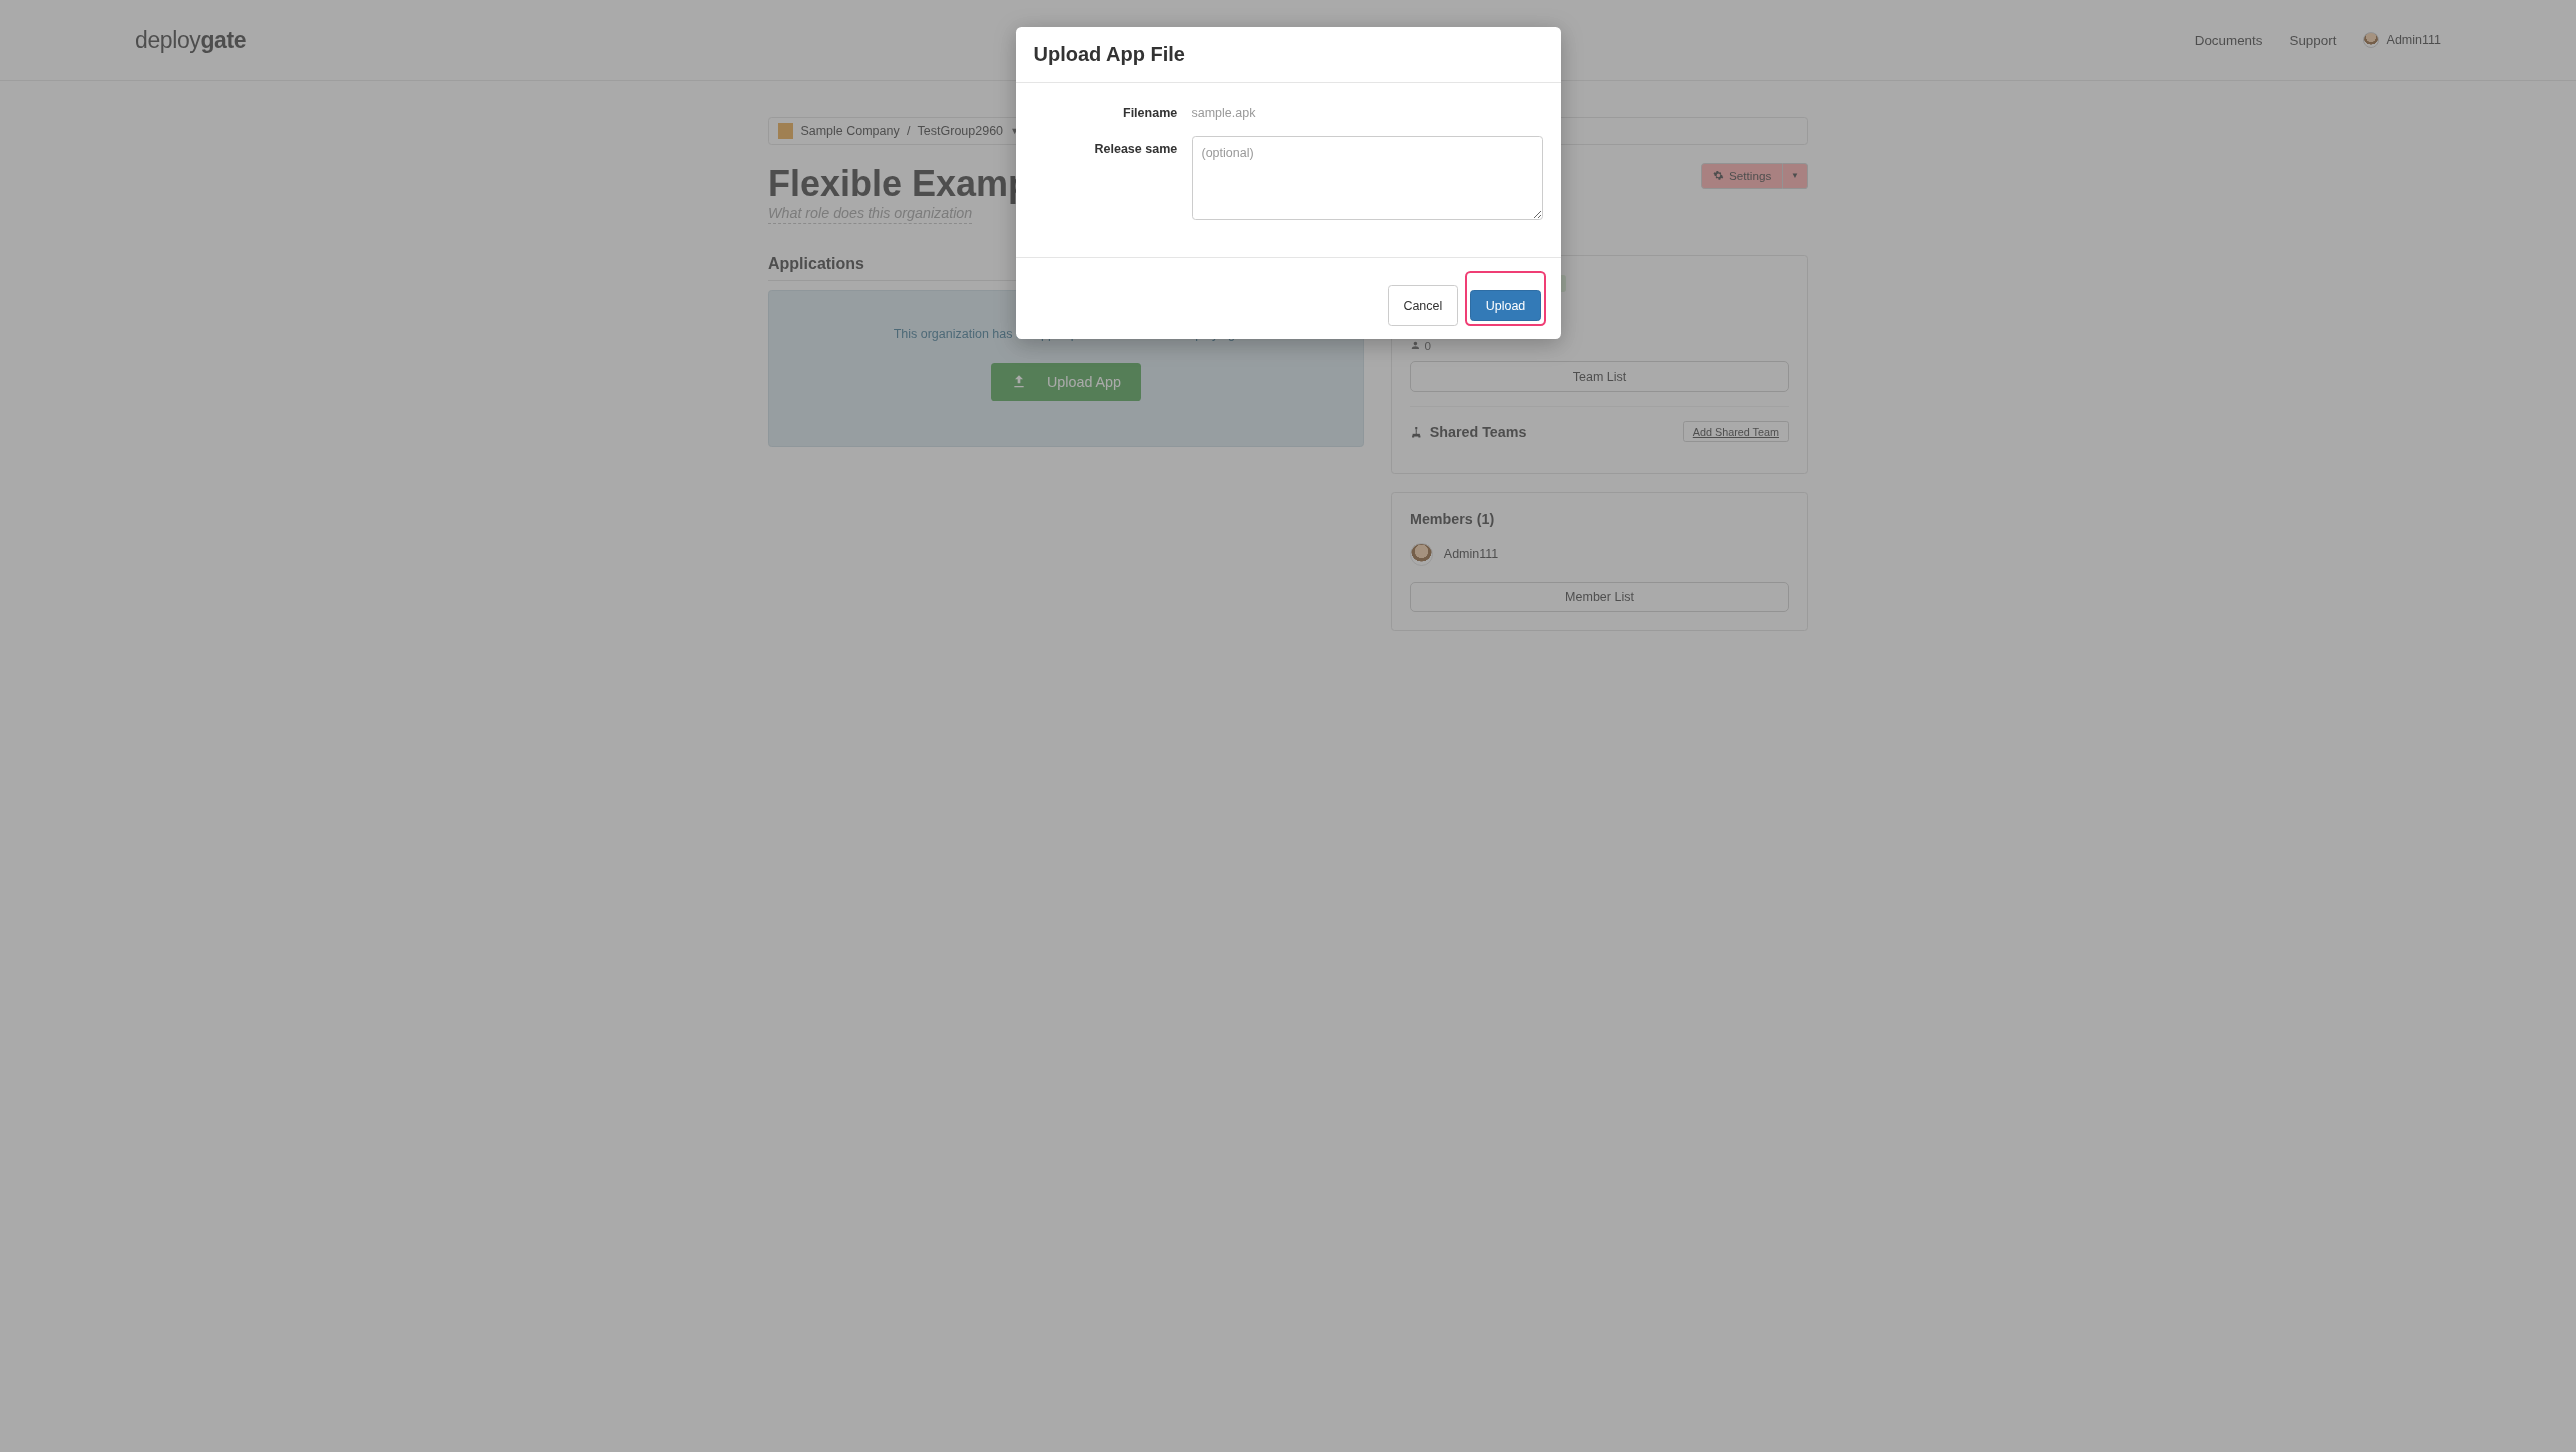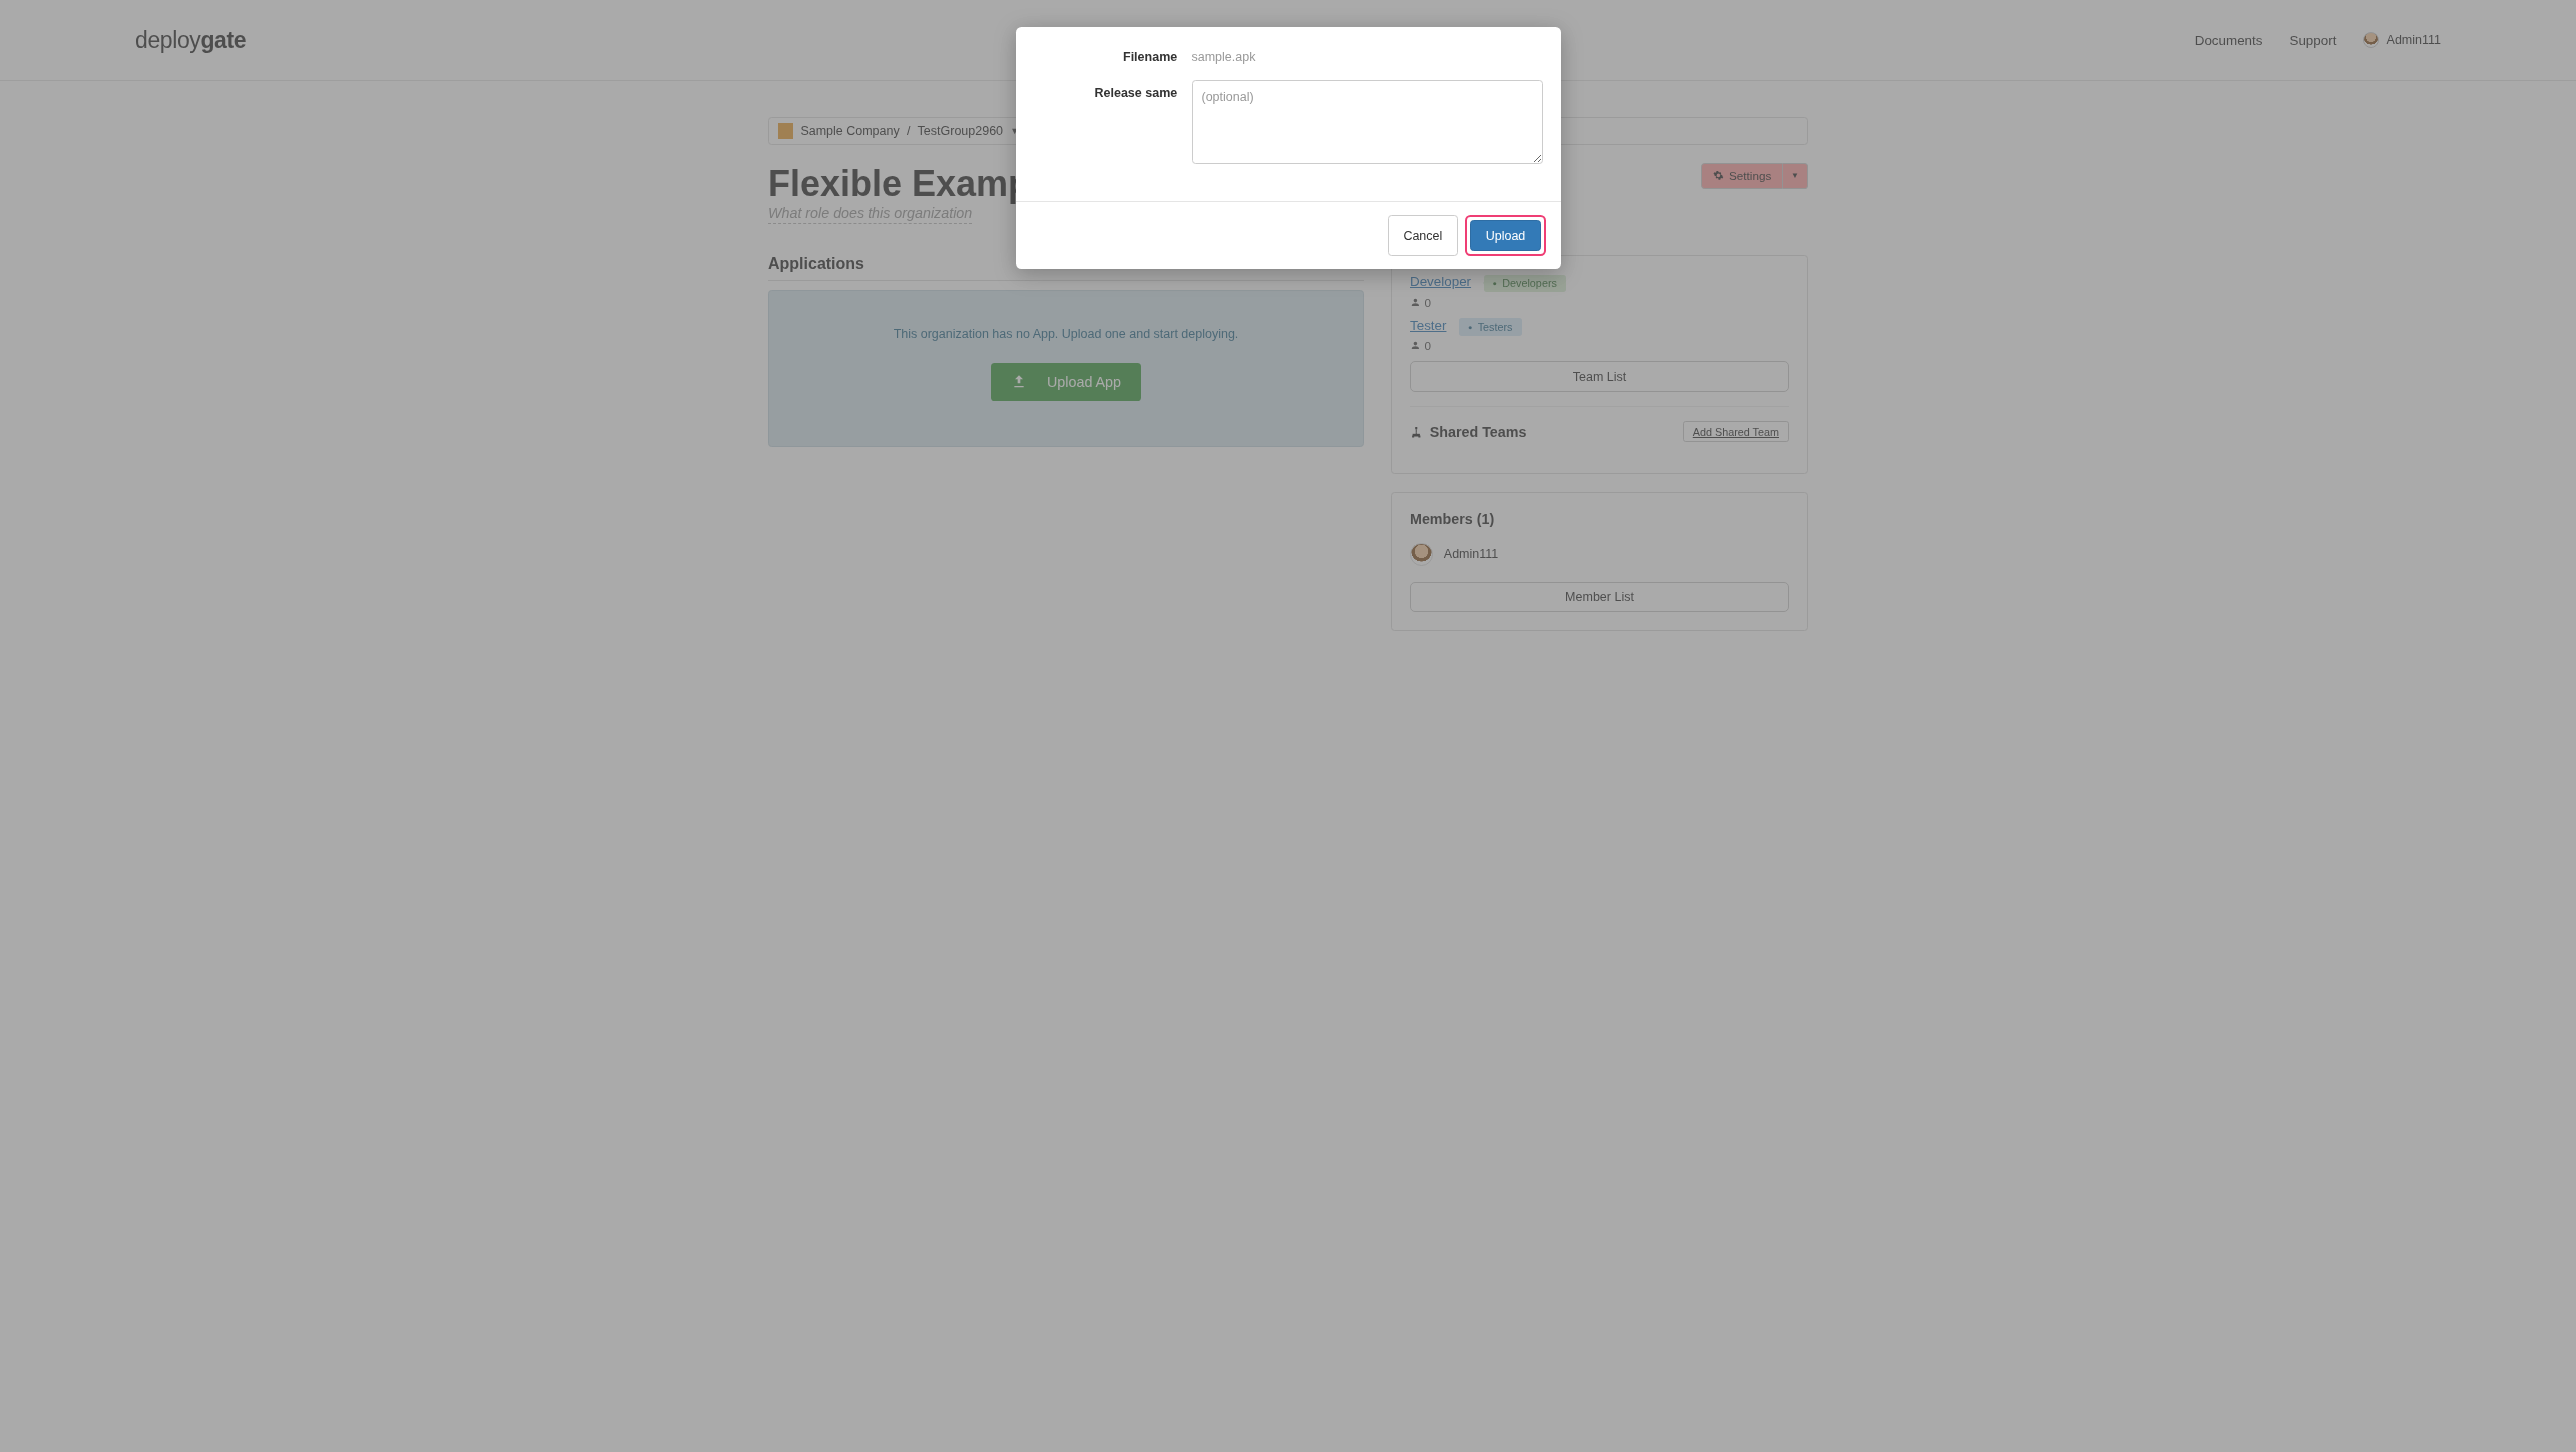--- a/index.html
+++ b/index.html
@@ -206,21 +206,21 @@
     .info-text {
       font-size: 12px; color: #333; line-height: 1.5; margin-top: 5.4px;
     }
     .modal-footer {
       border-top: 0.9px solid #e5e5e5;
       padding: 12.5px 14.3px;
       display: flex; justify-content: flex-end; gap: 7.2px;
     }
     .btn {
       padding: 7.2px 14.3px; font-size: 12.5px;
-      border-radius: 3.6px; cursor: pointer;
+      border-radius: 3.6px; cursor: pointer; margin-top: 14px;
     }
     .btn.default {
       background: #fff; border: 0.9px solid #ccc; color: #333;
     }
     .btn.primary {
       background: #337ab7; border: 0.9px solid #2e6da4; color: #fff;
     }
     .highlight {
       position: relative;
       padding: 3.6px;
@@ -343,20 +343,23 @@
           <span>Admin111</span>
         </div>
         <button class="full-btn">Member List</button>
       </div>
     </div>
   </div>
 </div>
 
 <div class="overlay">
   <div class="modal">
+    <div class="modal-header">
+      <h2>Upload App File</h2>
+    </div>
     <div class="modal-body">
       <div class="form-row">
         <div class="form-label">Filename</div>
         <div class="form-value">
           <span class="filename-text">sample.apk</span>
         </div>
       </div>
       <div class="form-row">
         <div class="form-label">Release same</div>
         <div class="form-value">

